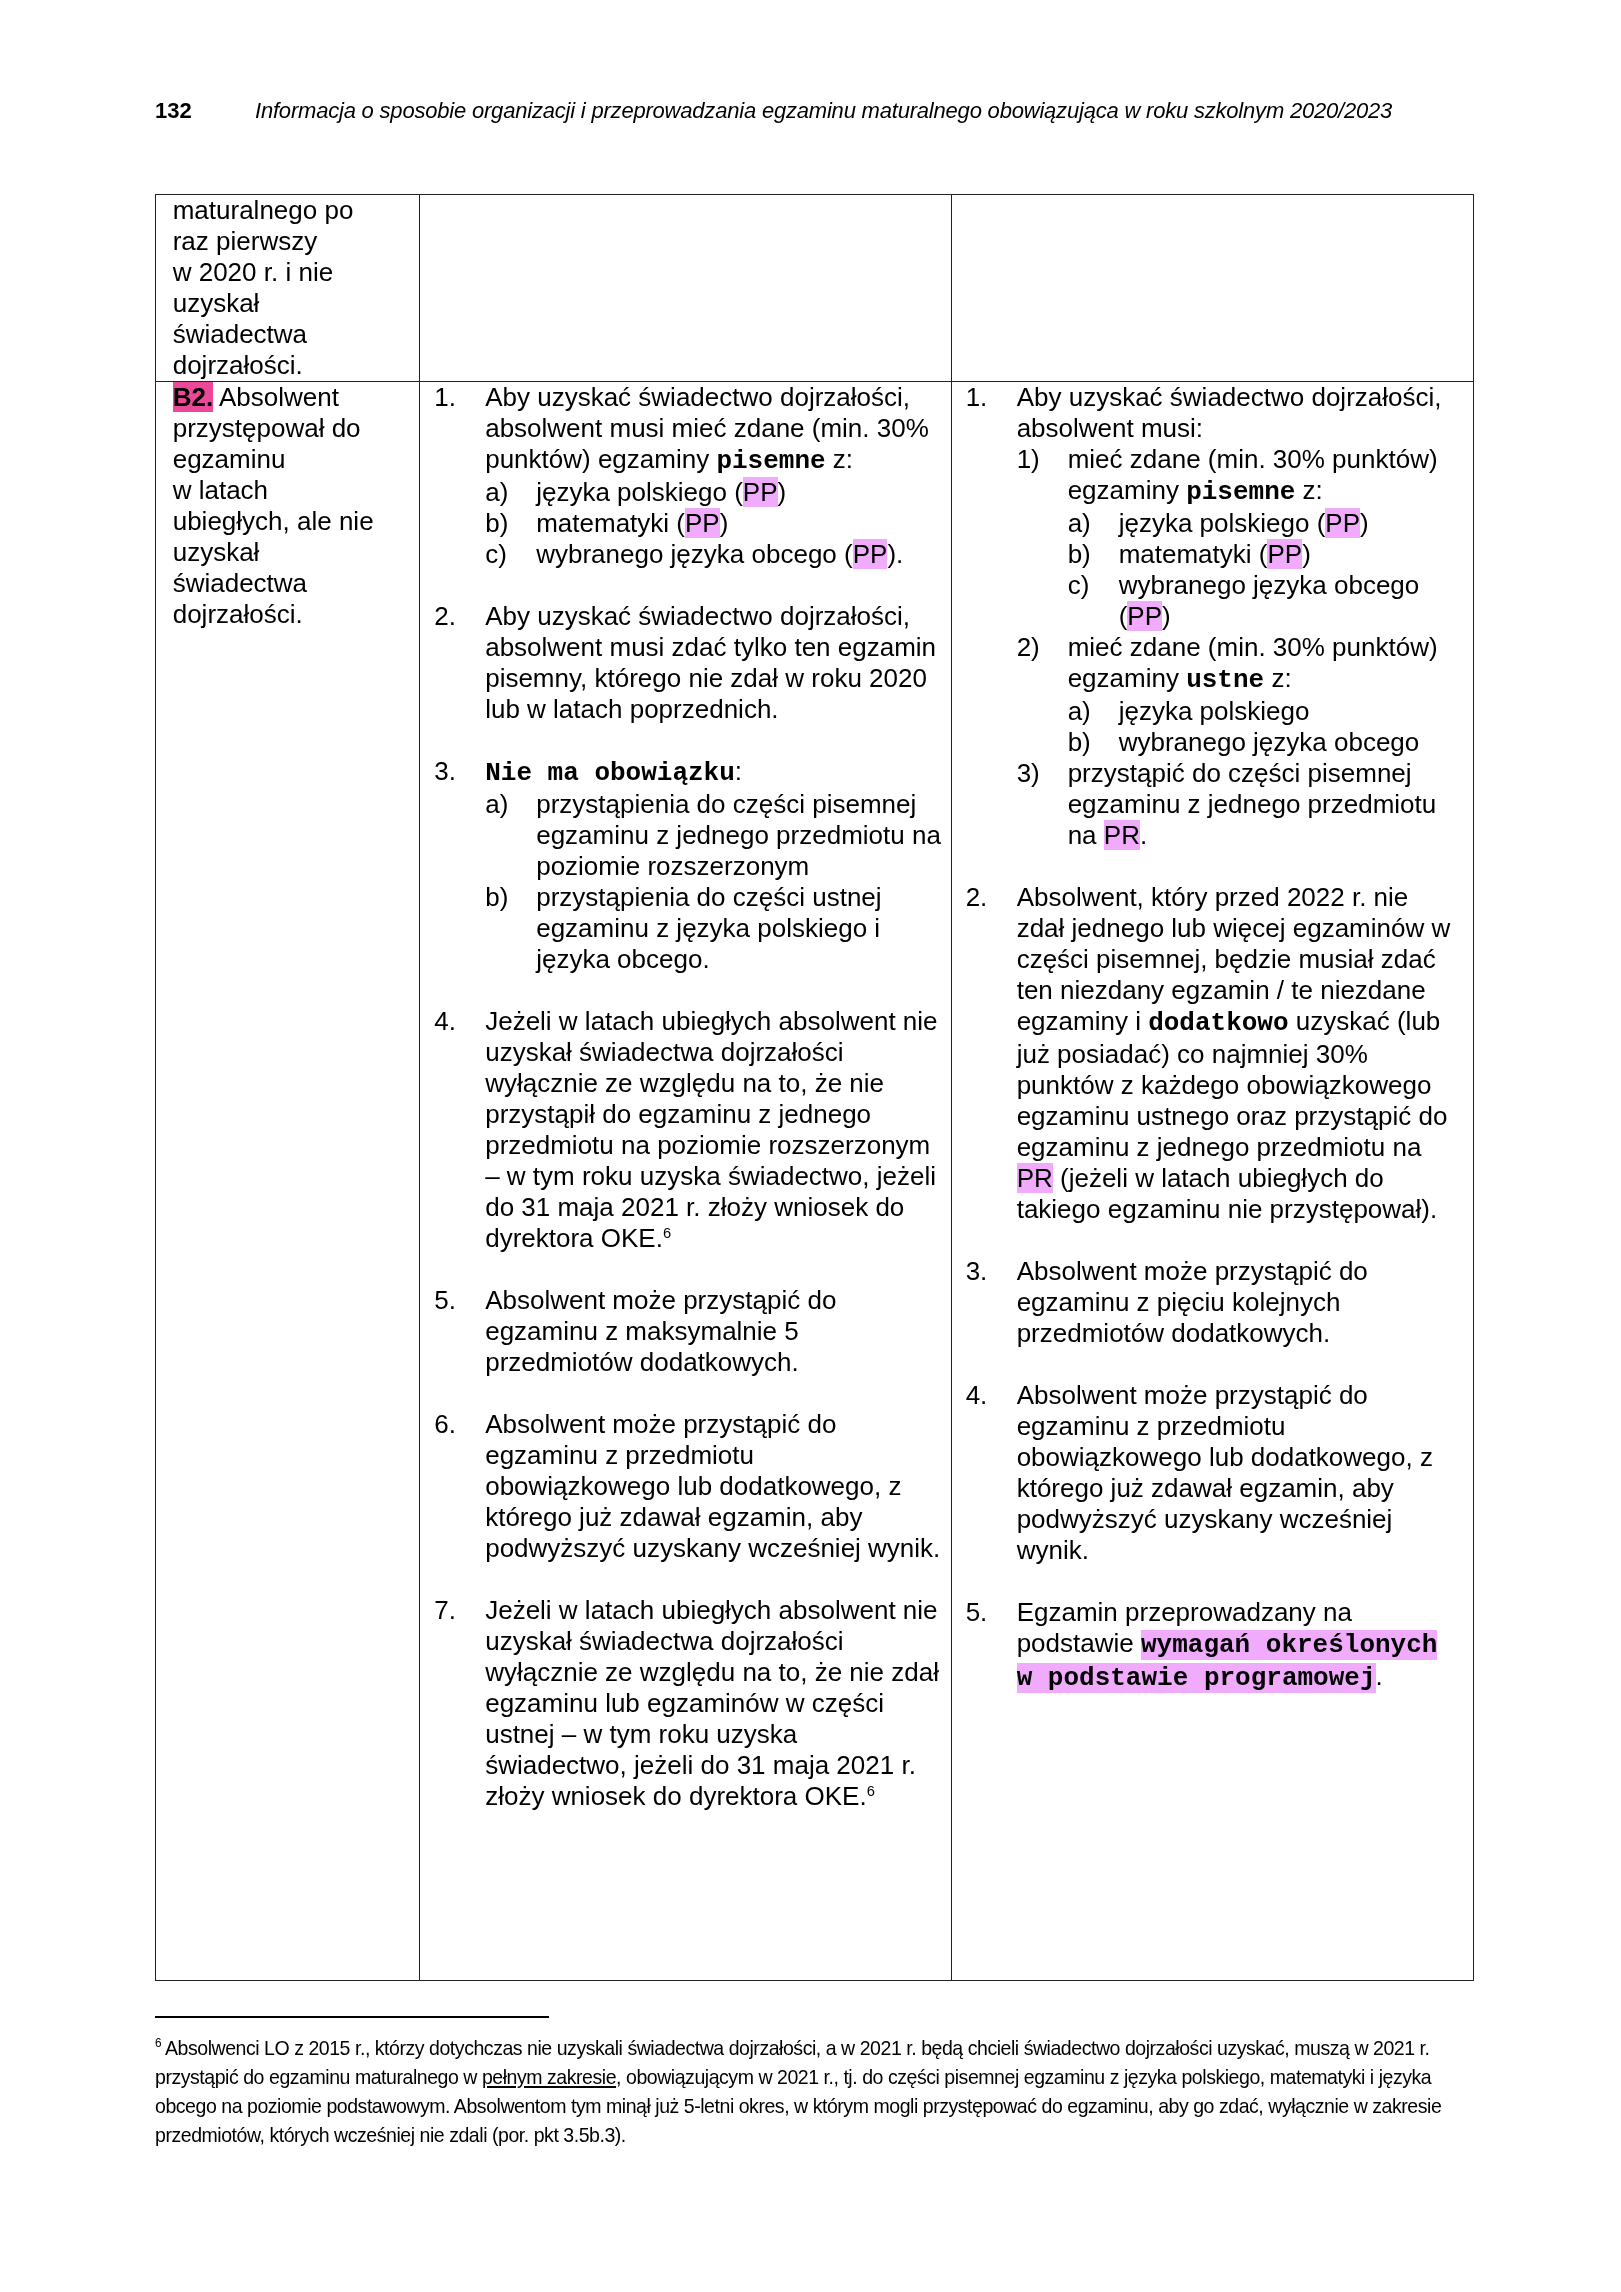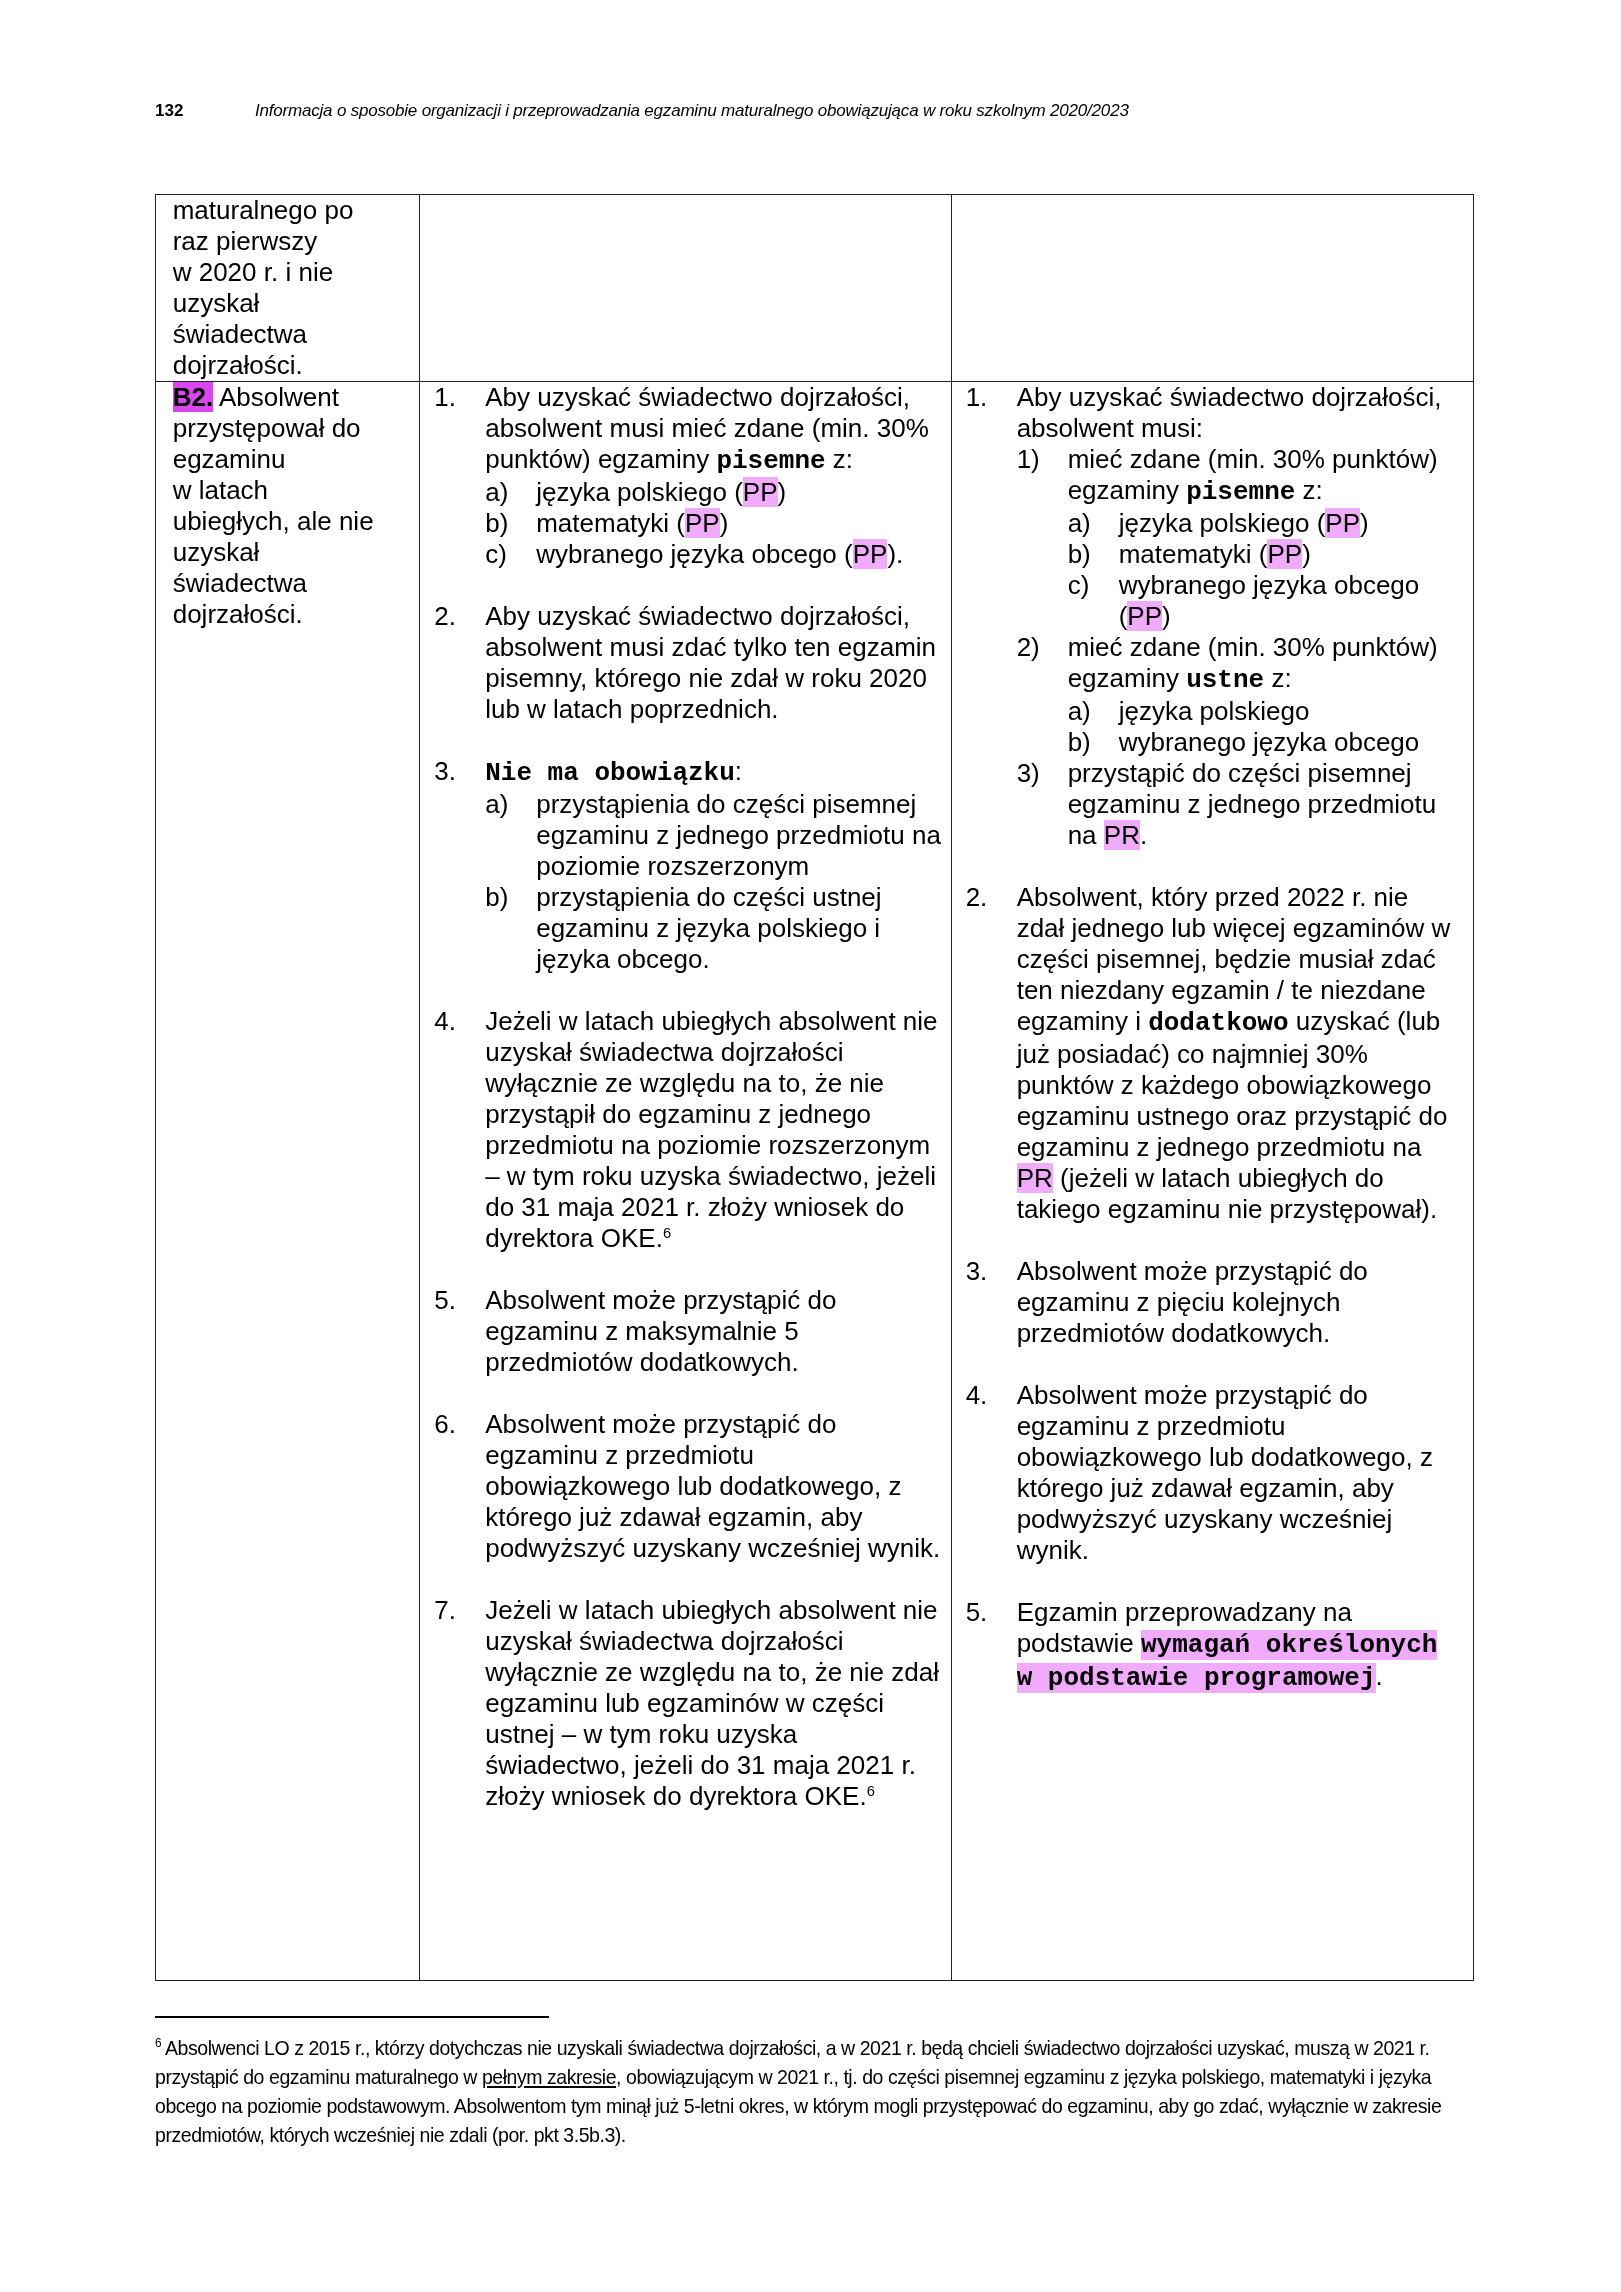--- a/index.html
+++ b/index.html
@@ -1,31 +1,31 @@
 <!DOCTYPE html>
 <html><head>
 <meta charset="utf-8">
 <style>
   html, body { margin:0; padding:0; background:#ffffff; }
   body { width:1621px; height:2293px; position:relative; overflow:hidden;
          font-family:"Liberation Sans", sans-serif; color:#000; }
   .header { position:absolute; top:96px; left:155px; width:1323px; height:29px;
-            font-family:"Liberation Sans", sans-serif; font-size:17px; line-height:29px; }
+            font-family:"Liberation Sans", sans-serif; font-size:22px; line-height:29px; }
   .header .pno { position:absolute; left:0; top:0; font-weight:bold; }
   .header .title { position:absolute; left:100px; top:0; font-style:italic; letter-spacing:-0.2px; white-space:nowrap; }
 
   table.main { position:absolute; top:194px; left:155px; width:1319px; border-collapse:collapse;
                table-layout:fixed; font-size:26px; line-height:31px;padding-left:44px; }
   table.main td { border:1.5px solid #222; vertical-align:top; padding:0; }
   td.c1 { width:239px; padding:0 7.8px 0 16.7px !important; }
   td.c2 { width:507px; padding:0 9.8px 0 13.7px !important; }
   td.c3 { padding:0 9.8px 0 13.7px !important; }
   tr.r1 td { height:186px; }
   tr.r2 td { height:1598px; }
-  .hl-green { background:#d946ef; font-weight:bold; }
+  .hl-green { background:#ec4899; font-weight:bold; }
   .hl-blue { background:#f0abfc; }
   b { font-weight:bold;font-family:Liberation Mono, monospace; }
 
   ol.num { list-style:none; margin:0; padding:0; }
   ol.num > li { position:relative; padding-left:51px; margin-bottom:31px; }
   ol.num > li > .n { position:absolute; left:0; top:0; }
   ol.sub { list-style:none; margin:0; padding:0; }
   ol.sub > li { position:relative; padding-left:51px; }
   ol.sub > li > .n { position:absolute; left:0; top:0; }
   sup.fn { font-size:14.7px; line-height:0; vertical-align:8.8px; }

